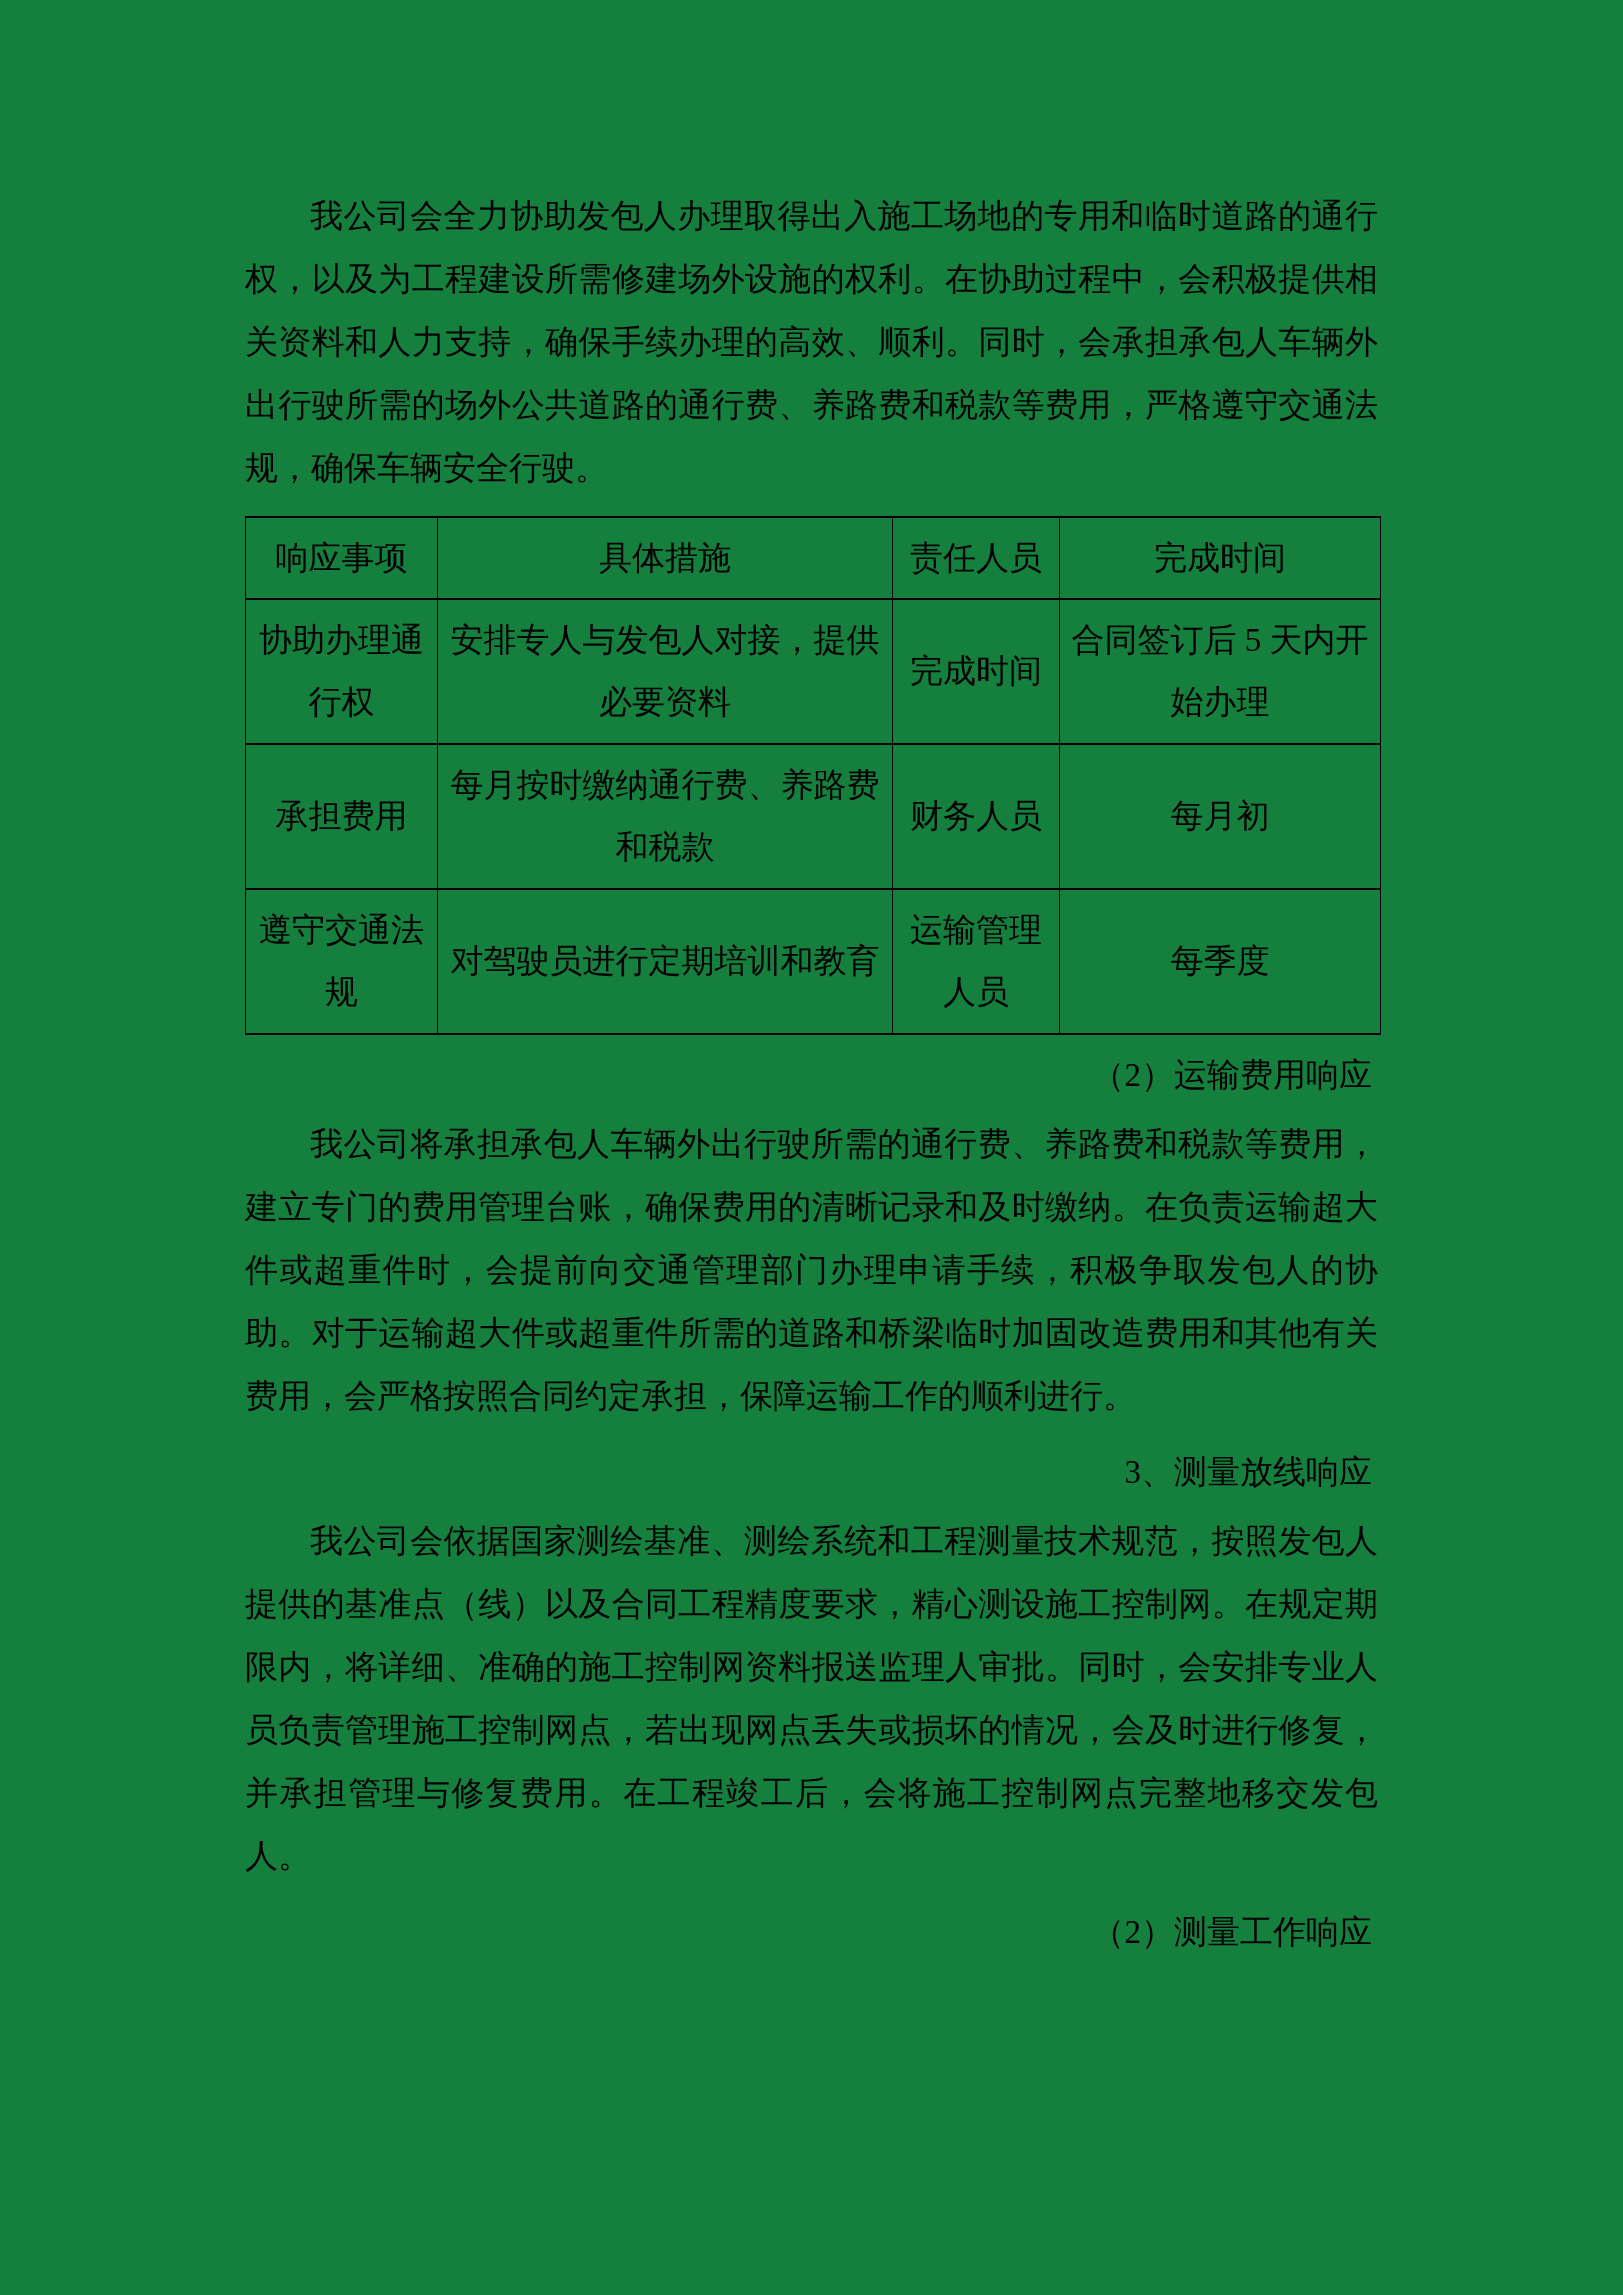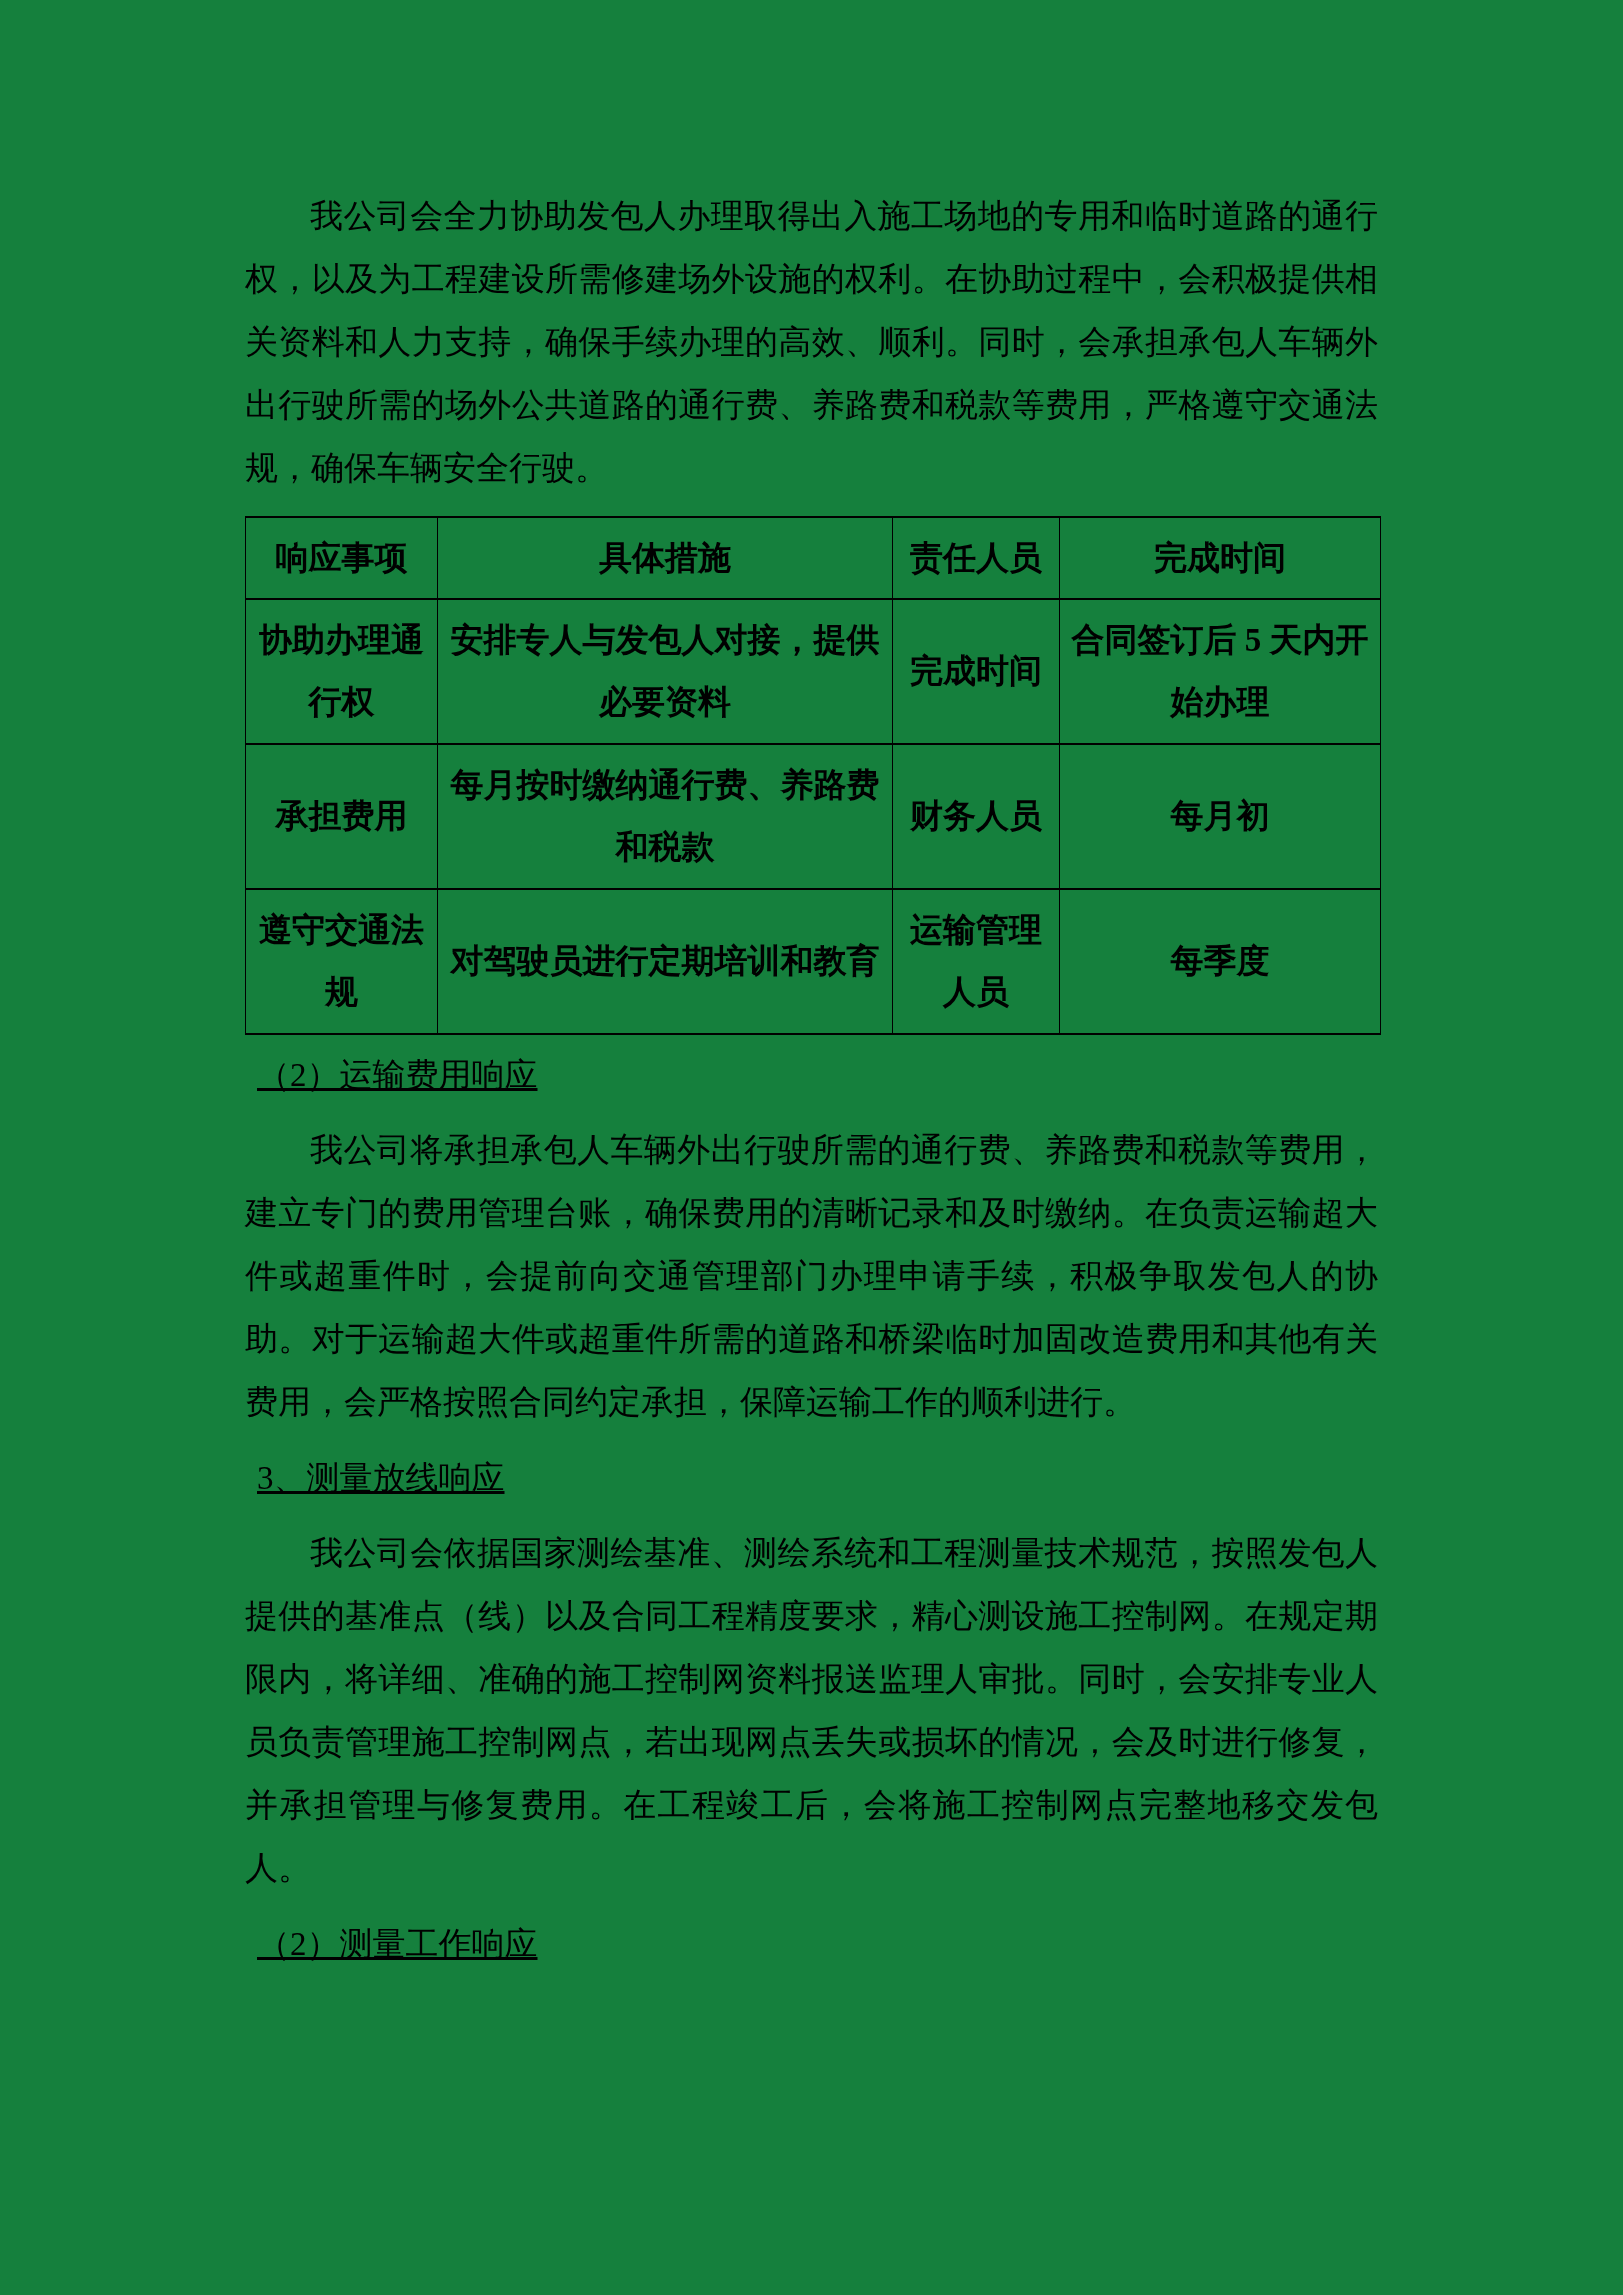--- a/index.html
+++ b/index.html
@@ -18,23 +18,22 @@
     padding: 185px 245px 0 245px;
   }
   .para {
     margin: 0;
     text-align: justify;
     text-justify: inter-ideograph;
     word-break: break-all;
   }
   .indent { text-indent: 65px; }
   .heading {
-    margin: 12px;
-    text-align: left;
-    text-decoration: underline;
+    margin: 6px;
+    text-align: right;
   }
   .heading.after-table { margin-top: 9.2px; }
   .heading.section-gap { margin-top: 13px; }
   table.resp-table {
     border-collapse: collapse;
     table-layout: fixed;
     width: 1134px;
     margin-top: 15.7px;
   }
   table.resp-table col.c1 { width: 192px; }
@@ -42,21 +41,21 @@
   table.resp-table col.c3 { width: 167px; }
   table.resp-table col.c4 { width: 321px; }
   table.resp-table th,
   table.resp-table td {
     border-top: 2.6px solid #000;
     border-bottom: 2.6px solid #000;
     border-left: 1.3px solid #000;
     border-right: 1.3px solid #000;
     text-align: center;
     vertical-align: middle;
-    font-weight: bold;
+    font-weight: normal;
     font-size: 33px;
     line-height: 62px;
     padding: 1.3px 9.2px;
     word-break: break-all;
   }
   table.resp-table thead tr { height: 82px; }
   table.resp-table tbody tr { height: 145px; }
 </style>
 </head>
 <body>

